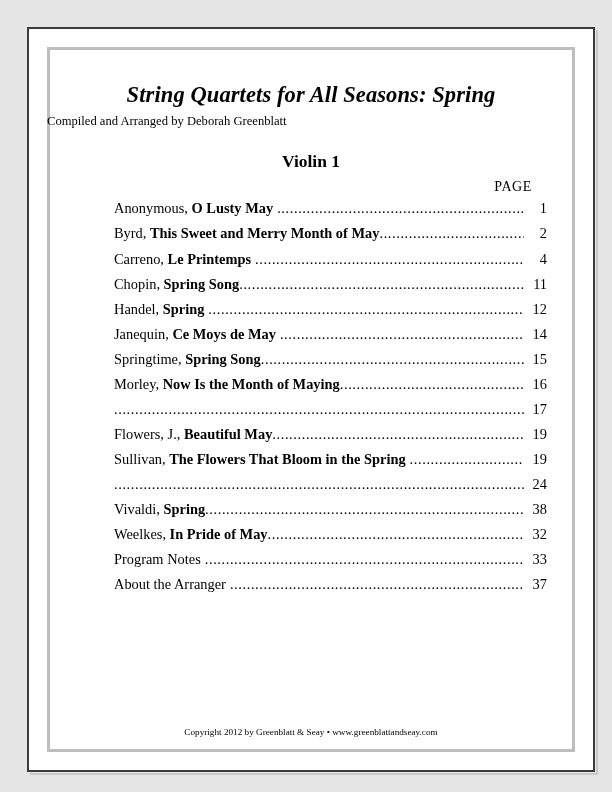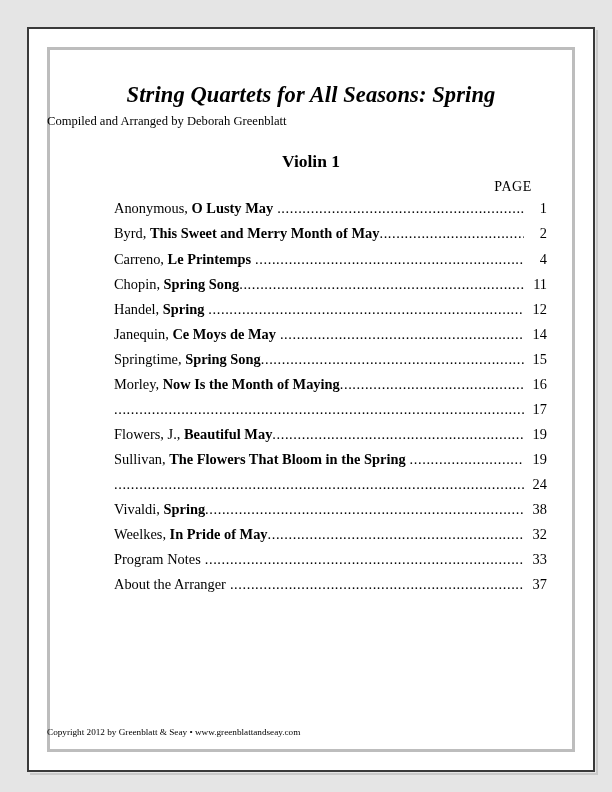--- a/index.html
+++ b/index.html
@@ -149,21 +149,21 @@
   
   .toc-row.tight .toc-leader { margin-left: 0; }
   .toc-row.loose .toc-leader { margin-left: 4px; }
 
   
   .footer {
     position: absolute;
     left: 0;
     right: 0;
     bottom: 14px;
-    text-align: left;
+    text-align: center;
     font-size: 9.2px;
     line-height: 1.2;
   }
 </style>
 </head>
 <body>
 
 <div class="page">
 
   <div class="frame-outer-shadow"></div>

